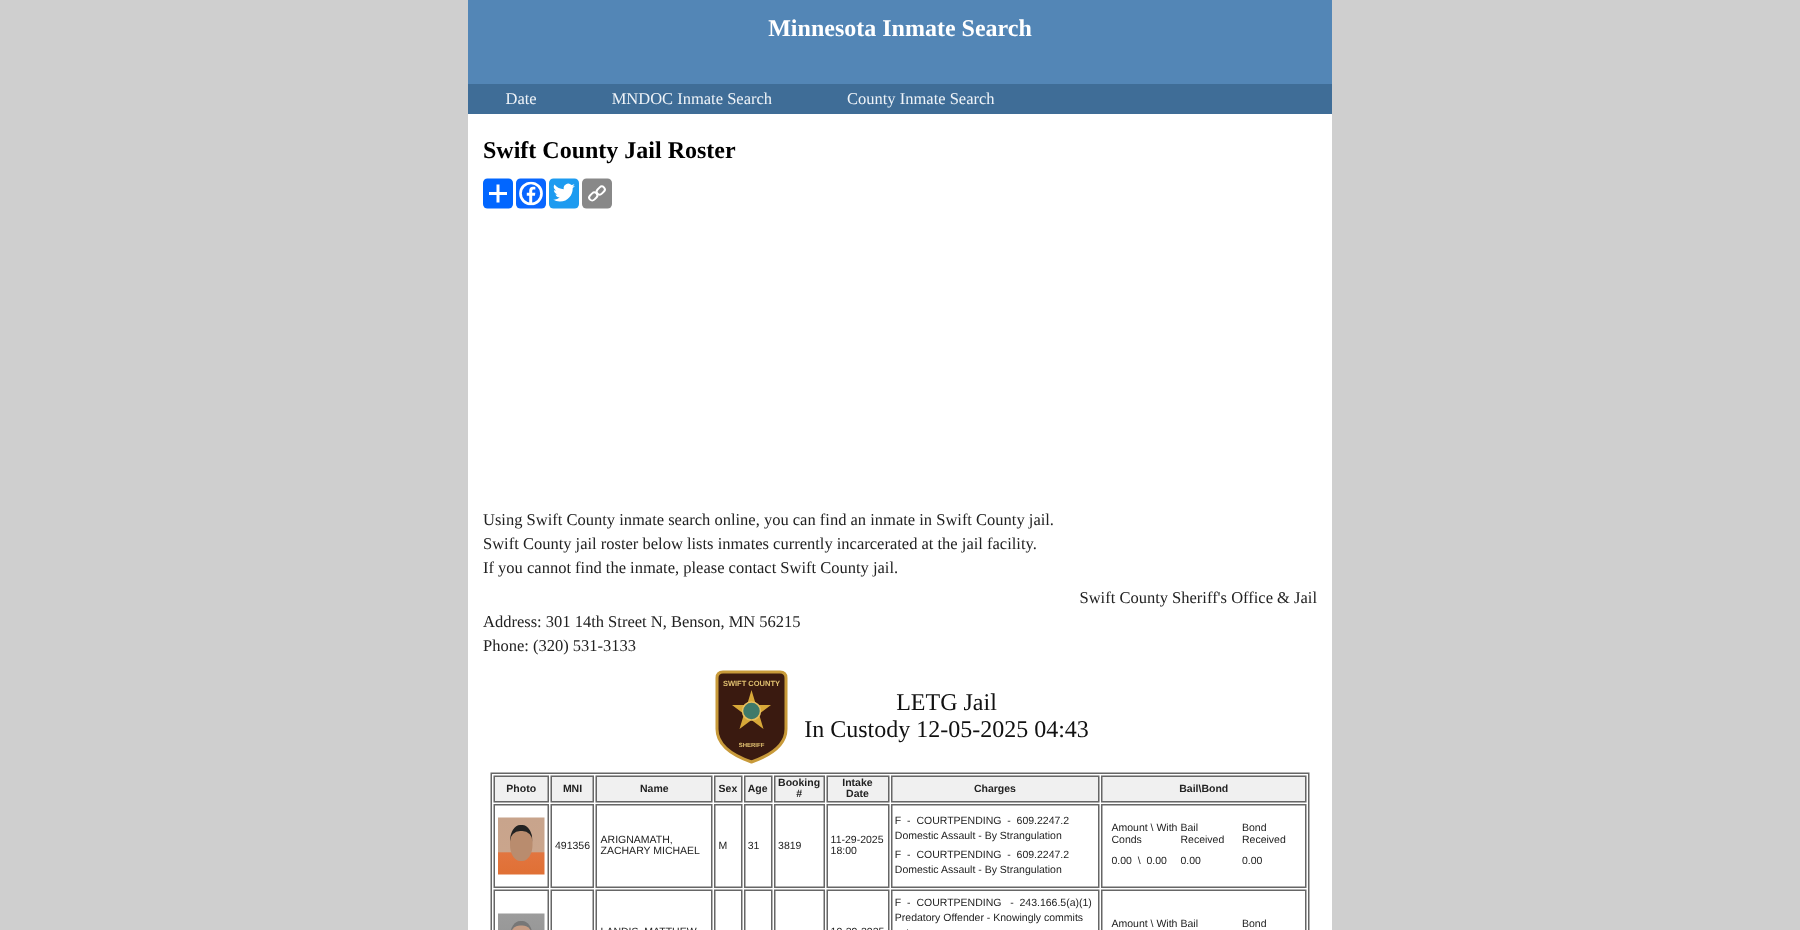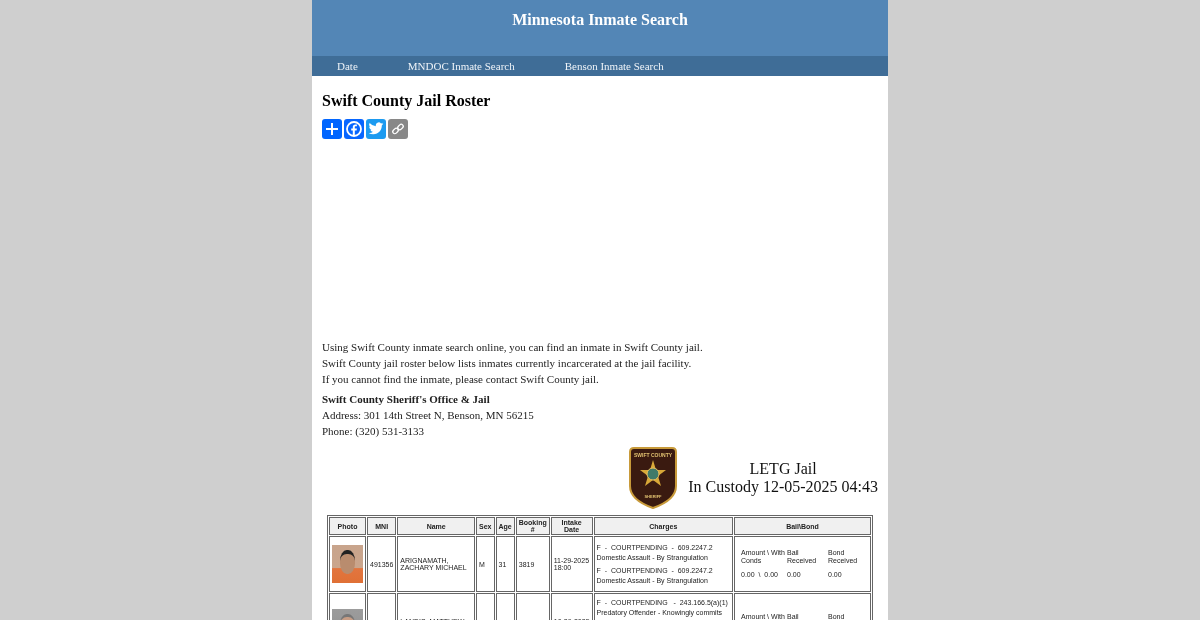--- a/index.html
+++ b/index.html
@@ -8,22 +8,22 @@
   .site-header { height:56px; background:#5386b6; color:#fff; text-align:center; font-weight:bold; font-size:16px; line-height:40px; }
   .navbar { height:20px; background:#3f6d97; display:flex; font-size:11px; color:#fff; }
   .navbar a { color:#eef3f8; text-decoration:none; line-height:20px; display:block; }
   .content { padding:0 10px; }
   h1 { font-size:16px; margin:16px 0 9px 0; font-weight:bold; }
   .share { display:flex; gap:2px; }
   .share-btn { width:20px; height:20px; border-radius:3px; display:flex; align-items:center; justify-content:center; }
   .ad-space { height:200px; }
   .intro p { margin:0; font-size:11px; line-height:16px; color:#222; }
   .info { margin-top:4px; font-size:11px; line-height:16px; color:#222; }
-  .info .bold { font-weight:bold; }
-  .jail-head { display:flex; align-items:center; justify-content:flex-end; margin-top:6px; height:66px; }
+  .info .bold { font-weight:normal;text-align:right; }
+  .jail-head { display:flex; align-items:center; justify-content:center; margin-top:6px; height:66px; }
   .badge { width:54px; height:64px; margin-right:8px; }
   .jail-title { text-align:center; font-size:16px; line-height:18px; color:#111; }
   table.roster { border-collapse:separate; border-spacing:1px; border:1px solid #666; margin:4px 0 0 5px; font-family:"Liberation Sans", sans-serif; font-size:7px; color:#222; width:546px; }
   table.roster th { border:1px solid #666; background:#f0f0f0; font-weight:bold; padding:1px 2px; height:9px; }
   table.roster td { border:1px solid #666; padding:1px 2px; vertical-align:middle; }
   .mug { width:31px; height:38px; background:linear-gradient(#c8a48c 0%, #caa58c 60%, #e2753f 62%, #e07035 100%); position:relative; }
   .mug .face { position:absolute; left:8px; top:5px; width:15px; height:20px; background:#b98c6e; border-radius:45%; border-top:4px solid #222; }
   .mug2 { background:linear-gradient(#9c9c9c, #8f8f8f); }
   .mug2 .face { background:#c79d85; border-top:3px solid #777; }
   .charge { margin:3px 0; line-height:10px; }
@@ -32,21 +32,21 @@
 </head>
 <body>
 
 <div class="page">
   <div class="site-header">
     <span>Minnesota Inmate Search</span>
   </div>
   <div class="navbar">
     <a href="#" style="margin-left:25px">Date</a>
     <a href="#" style="margin-left:50px">MNDOC Inmate Search</a>
-    <a href="#" style="margin-left:50px">Benson Inmate Search</a>
+    <a href="#" style="margin-left:50px">County Inmate Search</a>
   </div>
 
   <div class="content">
     <h1>Swift County Jail Roster</h1>
 
     <div class="share">
       <div class="share-btn" style="background:#0166ff">
         <svg width="14" height="14" viewBox="0 0 14 14">
             <path d="M6 1h2v5h5v2H8v5H6V8H1V6h5z" fill="#fff"></path>
           </svg>

